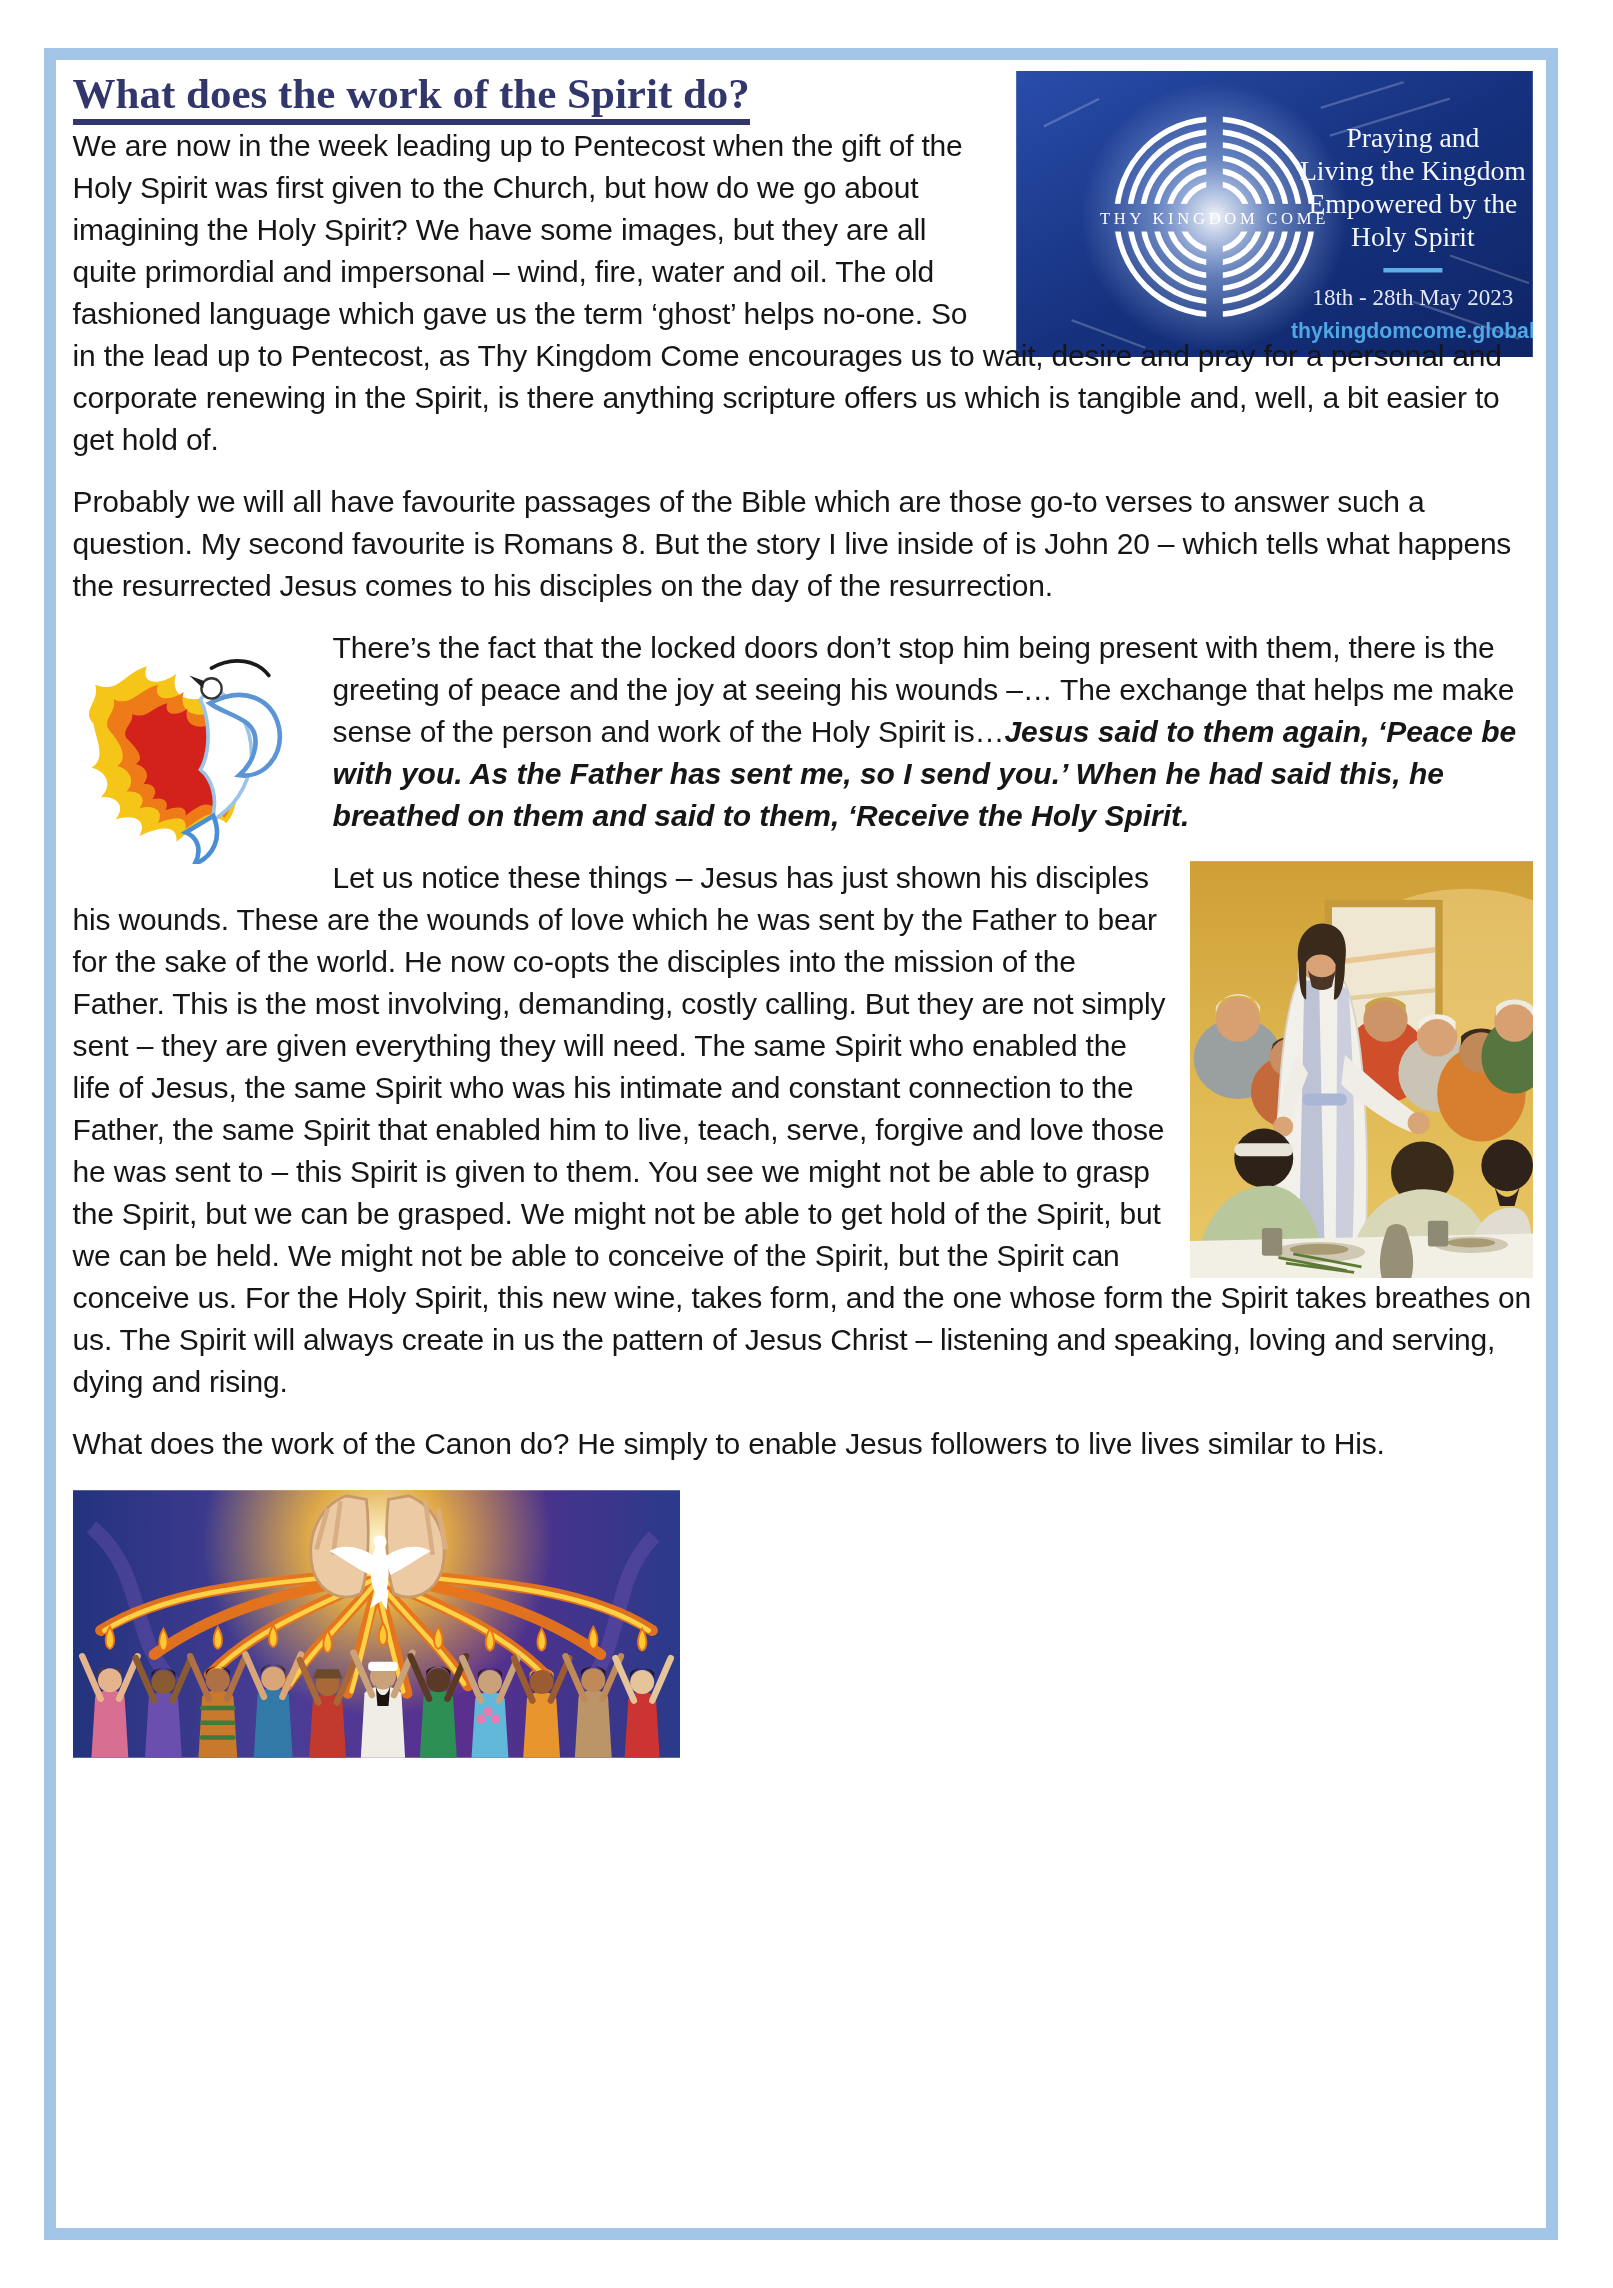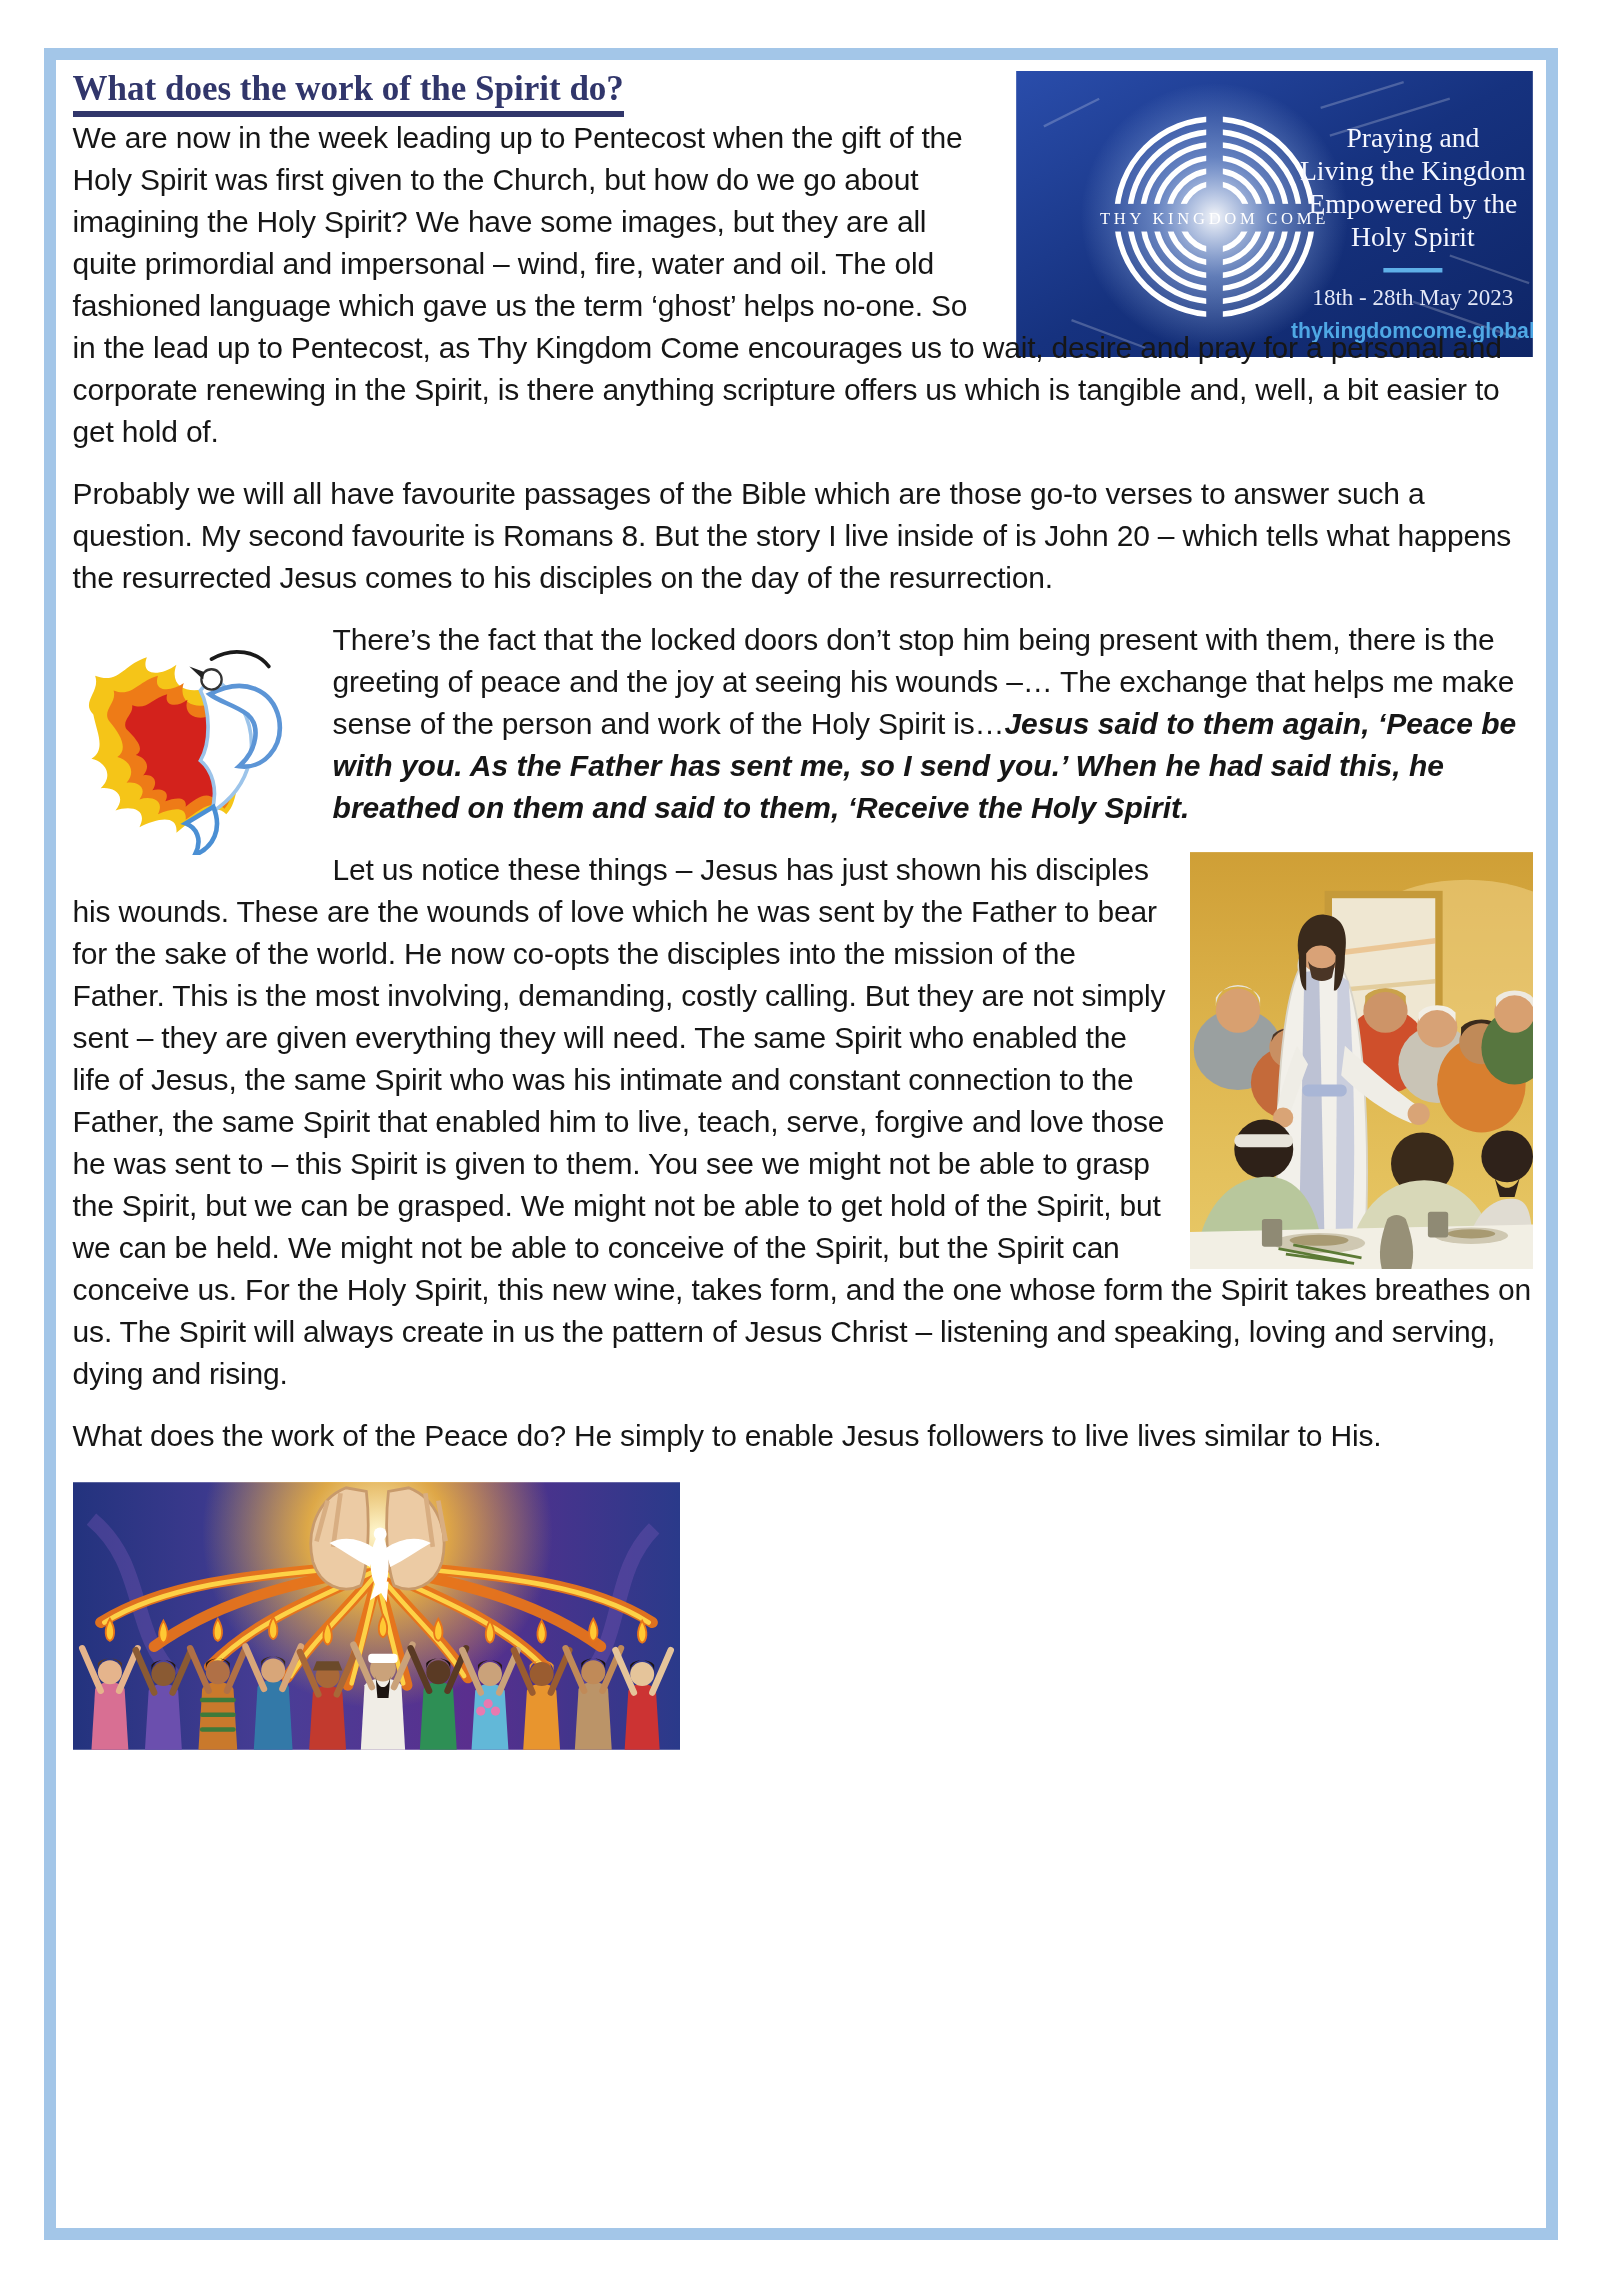--- a/index.html
+++ b/index.html
@@ -1,21 +1,21 @@
 <!DOCTYPE html>
 <html style="font-size:14.8px"><head>
 <meta charset="utf-8">
 <style>
   html,body{margin:0;padding:0;background:#ffffff;}
   .page{position:relative;width:1613px;height:2289px;background:#fff;
         font-family:"Liberation Sans",sans-serif;color:#161616;overflow:hidden;}
   .frame{position:absolute;left:44px;top:48px;width:1514px;height:2192px;
          border:12px solid #a3c6e8;box-sizing:border-box;background:#fff;
          padding:9.2px 13px 0 16.6px;overflow:hidden;}
-  .title{font-family:"Liberation Serif",serif;font-weight:bold;font-size:35px;
+  .title{font-family:"Liberation Serif",serif;font-weight:bold;font-size:43px;
          color:#31366b;display:inline-block;border-bottom:6.5px solid #31366b;
          padding-bottom:2.8px;margin:1.8px 0 0 0;line-height:1.05;}
   .byline{font-size:23px;letter-spacing:-0.4px;color:#101010;margin:6.5px 0 14.8px 0;}
   p.body{font-size:30px;line-height:42px;letter-spacing:-0.2px;margin:0 0 20px 0;}
   .quote{font-style:italic;font-weight:600;letter-spacing:0;}
   .tkc-float{float:right;width:517px;height:286px;margin:1.8px 0 -31px 22px;display:block;}
   .dove-float{float:left;width:229px;height:233px;margin:3.7px 31px 0 0;display:block;}
   .jesus-float{float:right;width:343px;height:417px;margin:3.7px 0 -18.5px 24px;display:block;}
   .pente-float{float:left;width:607px;height:268px;margin:5.5px 28px 0 0;display:block;}
   .tkc-serif{font-family:"Liberation Serif",serif;}
@@ -177,21 +177,21 @@
         <ellipse cx="305" cy="416" rx="40" ry="9" fill="#cfc8b2"></ellipse>
           <ellipse cx="305" cy="414" rx="26" ry="5" fill="#a89a72"></ellipse>
         <path d="M96,430 L170,444 M104,436 L178,446 M112,426 L186,440" stroke="#5c7a35" stroke-width="3" fill="none"></path>
         <path d="M214,398 C206,420 204,436 208,452 L240,452 C244,436 242,420 234,398 C228,392 220,392 214,398 Z" fill="#979077"></path>
         <rect x="78" y="398" width="22" height="30" rx="3" fill="#8f8a74"></rect>
         <rect x="258" y="390" width="22" height="28" rx="3" fill="#8f8a74"></rect>
       </g>
     </svg>
 
     <p class="body">Let us notice these things – Jesus has just shown his disciples his wounds. These are the wounds of love which he was sent by the Father to bear for the sake of the world. He now co-opts the disciples into the mission of the Father. This is the most involving, demanding, costly calling. But they are not simply sent – they are given everything they will need. The same Spirit who enabled the life of Jesus, the same Spirit who was his intimate and constant connection to the Father, the same Spirit that enabled him to live, teach, serve, forgive and love those he was sent to – this Spirit is given to them. You see we might not be able to grasp the Spirit, but we can be grasped. We might not be able to get hold of the Spirit, but we can be held. We might not be able to conceive of the Spirit, but the Spirit can conceive us. For the Holy Spirit, this new wine, takes form, and the one whose form the Spirit takes breathes on us. The Spirit will always create in us the pattern of Jesus Christ – listening and speaking, loving and serving, dying and rising.</p>
-    <p class="body">What does the work of the Peace do? He simply to enable Jesus followers to live lives similar to His.</p>
+    <p class="body">What does the work of the Canon do? He simply to enable Jesus followers to live lives similar to His.</p>
 
     
     <svg class="pente-float" viewBox="0 0 658 290">
       <defs>
         <linearGradient id="pbg" x1="0" y1="0" x2="1" y2="0">
           <stop offset="0" stop-color="#23337e"></stop>
             <stop offset="0.35" stop-color="#4a3d96"></stop>
           <stop offset="0.65" stop-color="#5a2f8e"></stop>
             <stop offset="1" stop-color="#2a3a8a"></stop>
         </linearGradient>

